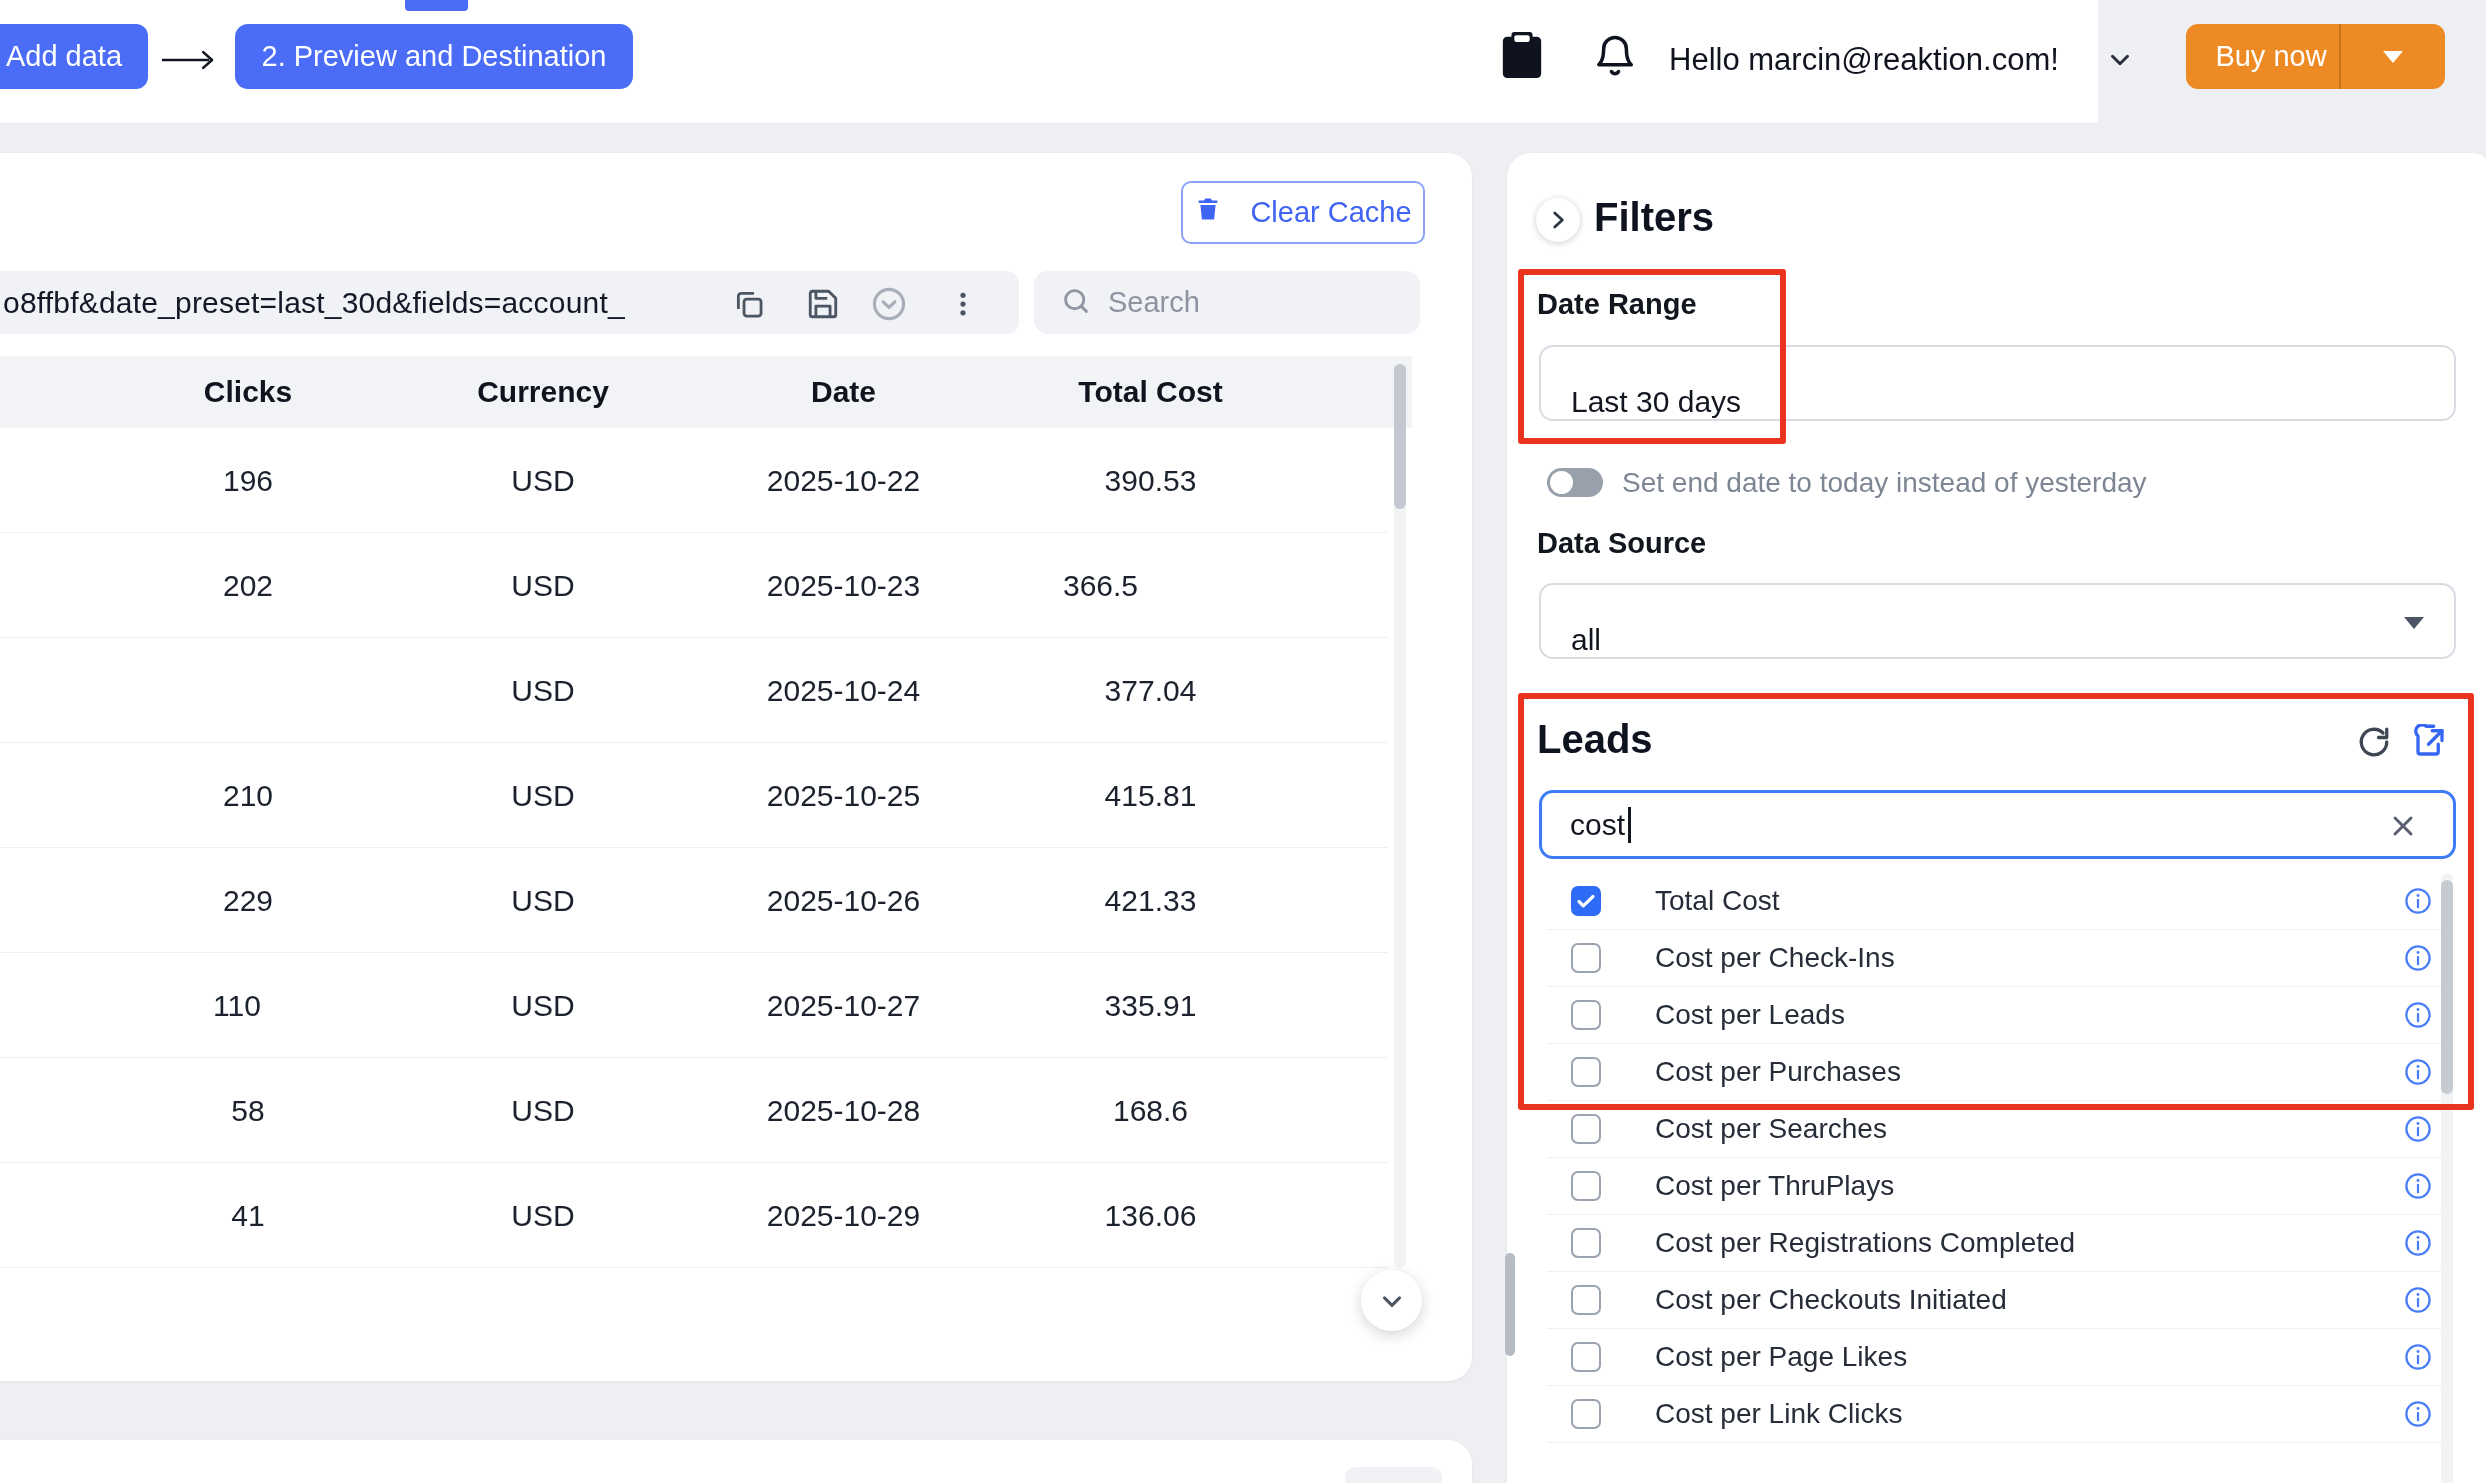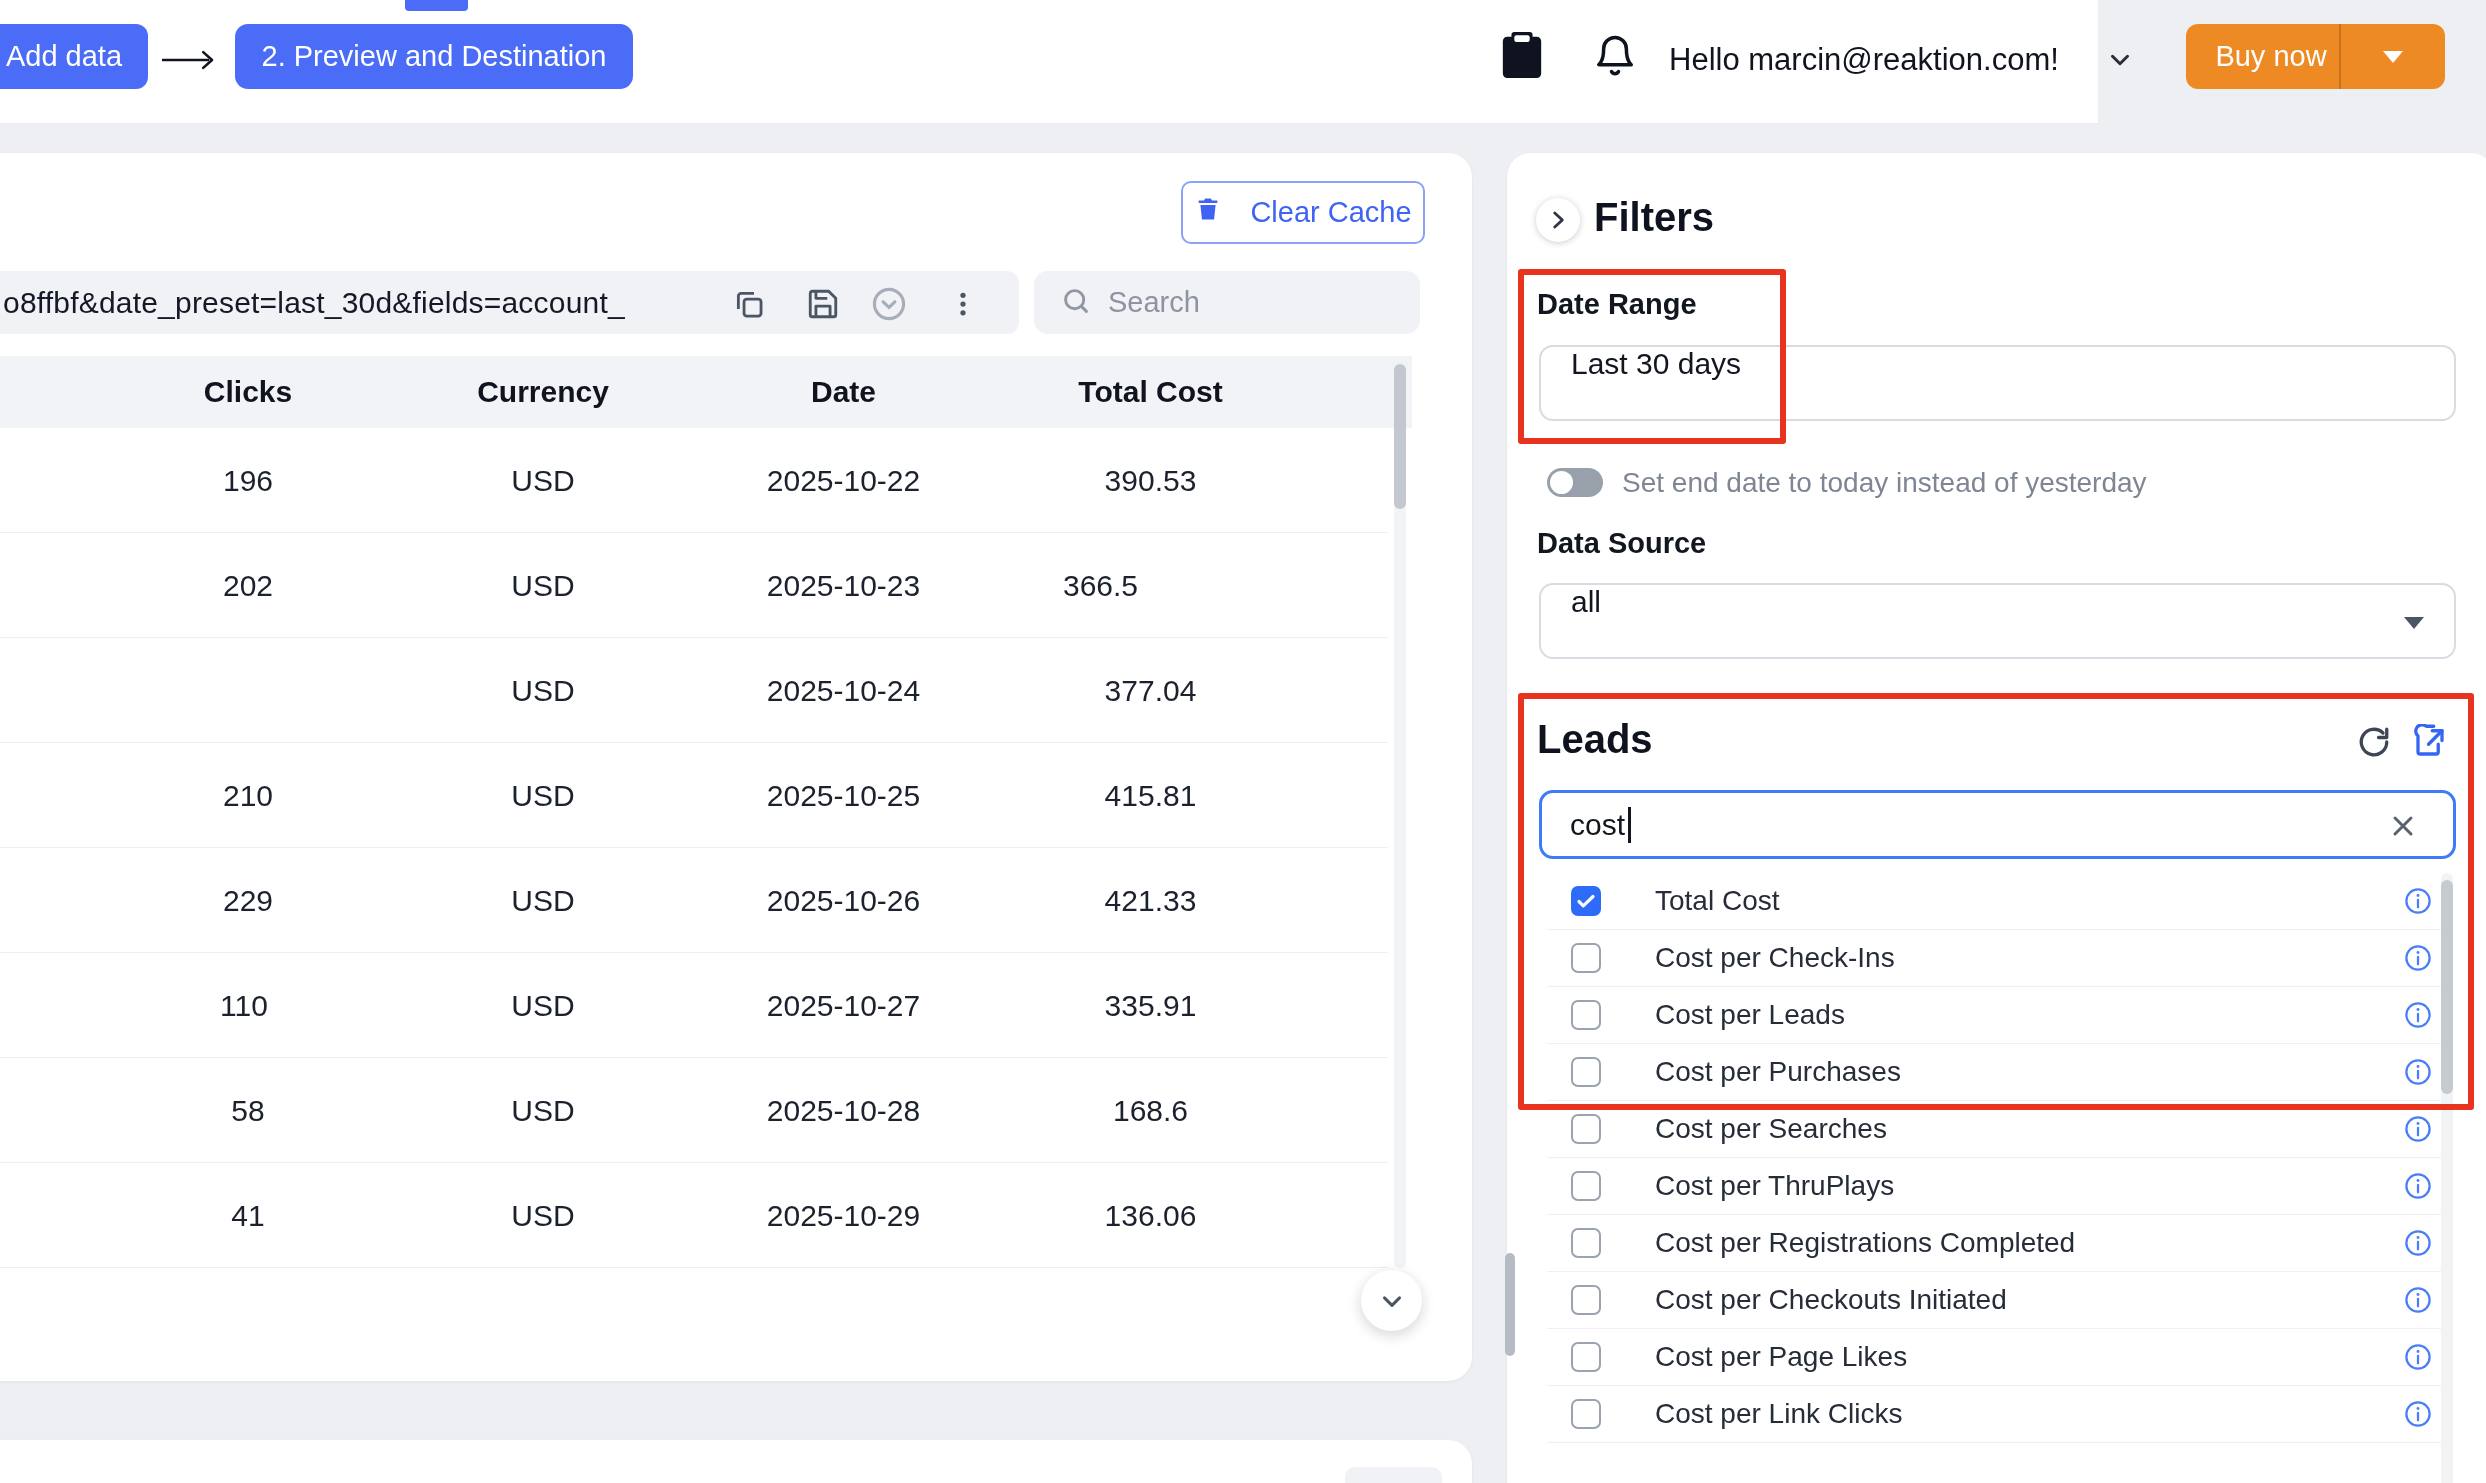--- a/index.html
+++ b/index.html
@@ -64,21 +64,21 @@
 
   .bottom-pill { position:absolute; left:1404px; top:27px; width:97px; height:44px; background:#f1f2f6; border-radius:10px; cursor:pointer; }
 
   
   .btn-collapse { position:absolute; left:29px; top:45px; width:44px; height:44px; border-radius:50%; background:#fff; border:none;
                   box-shadow:0 1px 6px rgba(15,23,42,.22); display:flex; align-items:center; justify-content:center; cursor:pointer; }
   .filters-title { position:absolute; left:87px; top:42px; font-size:40px; font-weight:600; color:#0f1320; }
   .label-sec { position:absolute; left:30px; font-size:29px; font-weight:600; color:#12161f; }
   .label-date-range { top:135px; } .label-data-source { top:374px; }
   .input-box { position:absolute; left:32px; width:917px; border:2px solid #d8dce2; border-radius:14px; background:#fff;
-               display:flex; align-items:flex-start; padding-left:30px; font-size:30px; color:#12161f; cursor:pointer; }
+               display:flex; align-items:flex-end; padding-left:30px; font-size:30px; color:#12161f; cursor:pointer; }
   .input-date { top:192px; height:76px; }
   .select-source { top:430px; height:76px; }
   .select-caret { position:absolute; right:30px; top:32px; width:0; height:0;
                   border-left:10px solid transparent; border-right:10px solid transparent; border-top:12px solid #4b5563; }
   .toggle { position:absolute; left:40px; top:315px; width:56px; height:29px; border-radius:15px; background:#98a0ac; cursor:pointer; }
   .toggle-knob { position:absolute; left:3px; top:3px; width:23px; height:23px; border-radius:50%; background:#fff; }
   .toggle-label { position:absolute; left:115px; top:314px; font-size:28px; color:#7e8694; line-height:31px; }
 
   .fields-title { position:absolute; left:30px; top:564px; font-size:40px; font-weight:600; color:#0f1320; }
   .icon-refresh { position:absolute; left:849px; top:571px; width:36px; height:36px; cursor:pointer; }
@@ -229,21 +229,21 @@
           <div class="tcell" style="left: 754px; width: 297px;">2025-10-25</div>
           <div class="tcell" style="left: 1061px; width: 297px;">415.81</div>
         </div>
         <div class="trow">
           <div class="tcell" style="left: 109px; width: 396px;">229</div>
           <div class="tcell" style="left: 503px; width: 198px;">USD</div>
           <div class="tcell" style="left: 754px; width: 297px;">2025-10-26</div>
           <div class="tcell" style="left: 1061px; width: 297px;">421.33</div>
         </div>
         <div class="trow">
-          <div class="tcell" style="left: 105px; width: 396px;">110</div>
+          <div class="tcell" style="left: 98px; width: 396px;">110</div>
           <div class="tcell" style="left: 503px; width: 198px;">USD</div>
           <div class="tcell" style="left: 754px; width: 297px;">2025-10-27</div>
           <div class="tcell" style="left: 1061px; width: 297px;">335.91</div>
         </div>
         <div class="trow">
           <div class="tcell" style="left: 109px; width: 396px;">58</div>
           <div class="tcell" style="left: 503px; width: 198px;">USD</div>
           <div class="tcell" style="left: 754px; width: 297px;">2025-10-28</div>
           <div class="tcell" style="left: 1061px; width: 297px;">168.6</div>
         </div>

